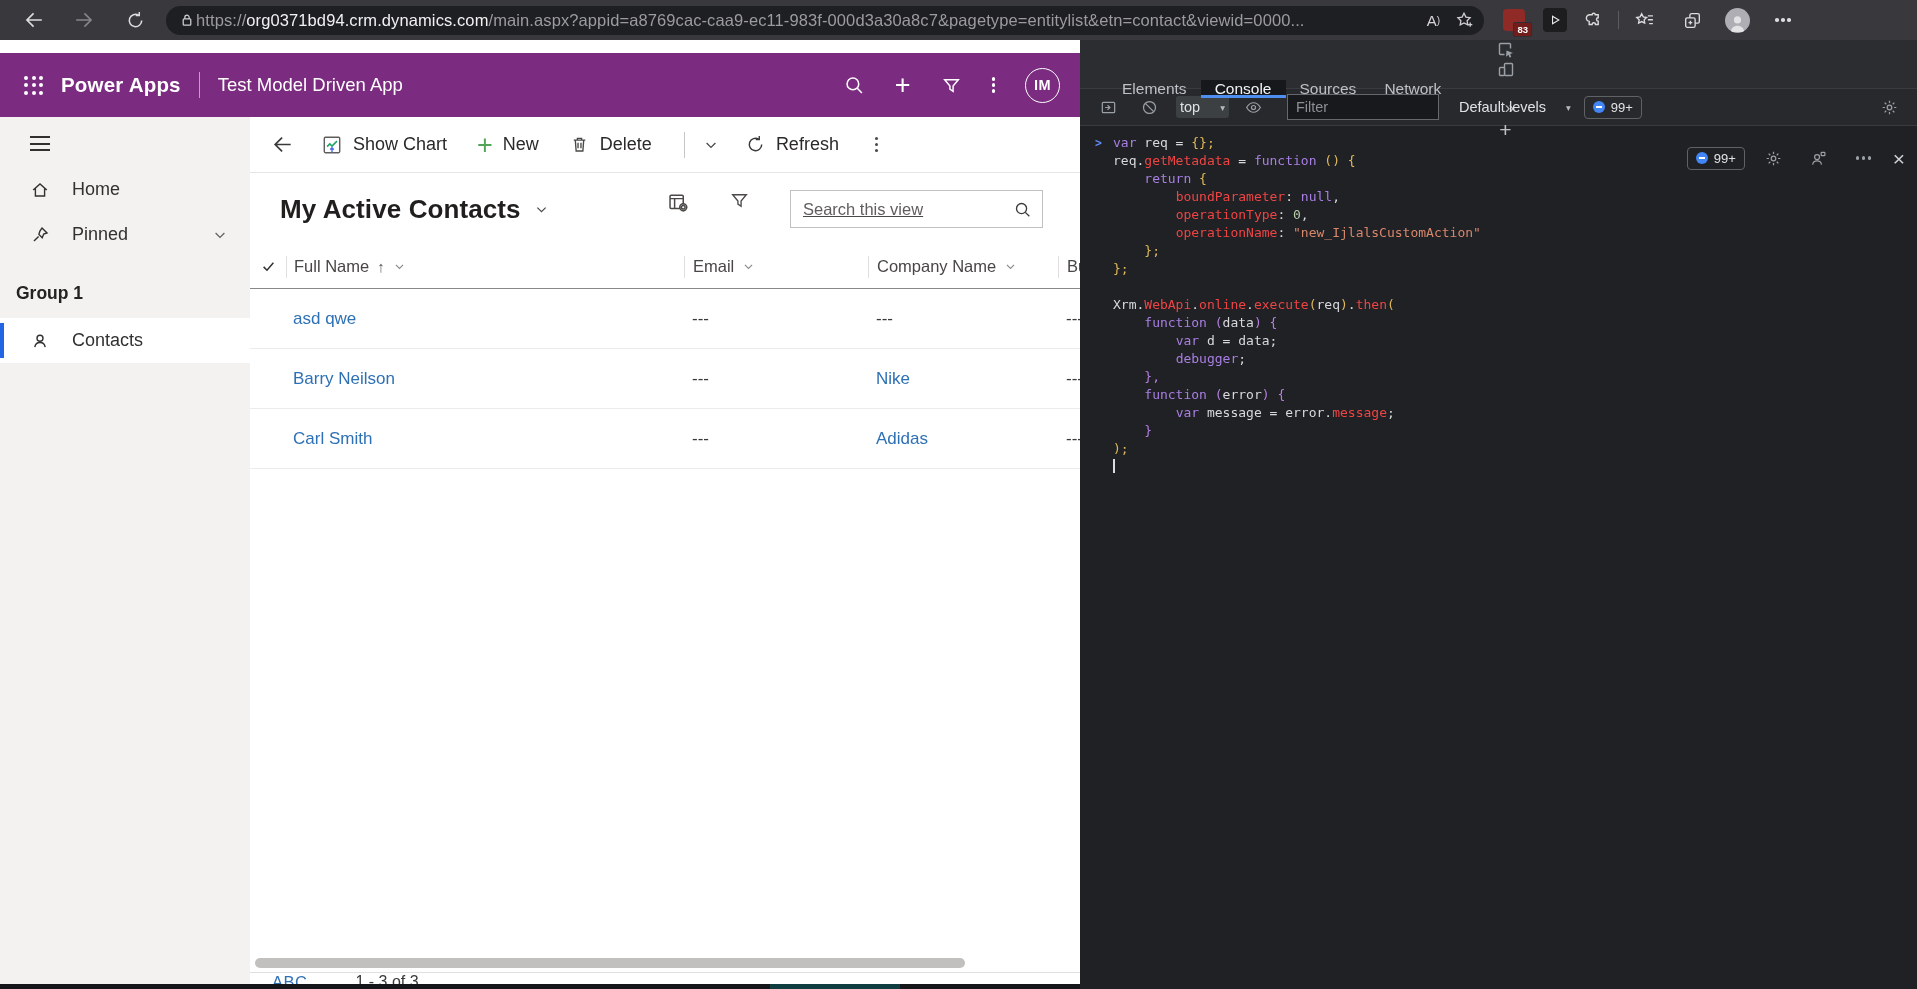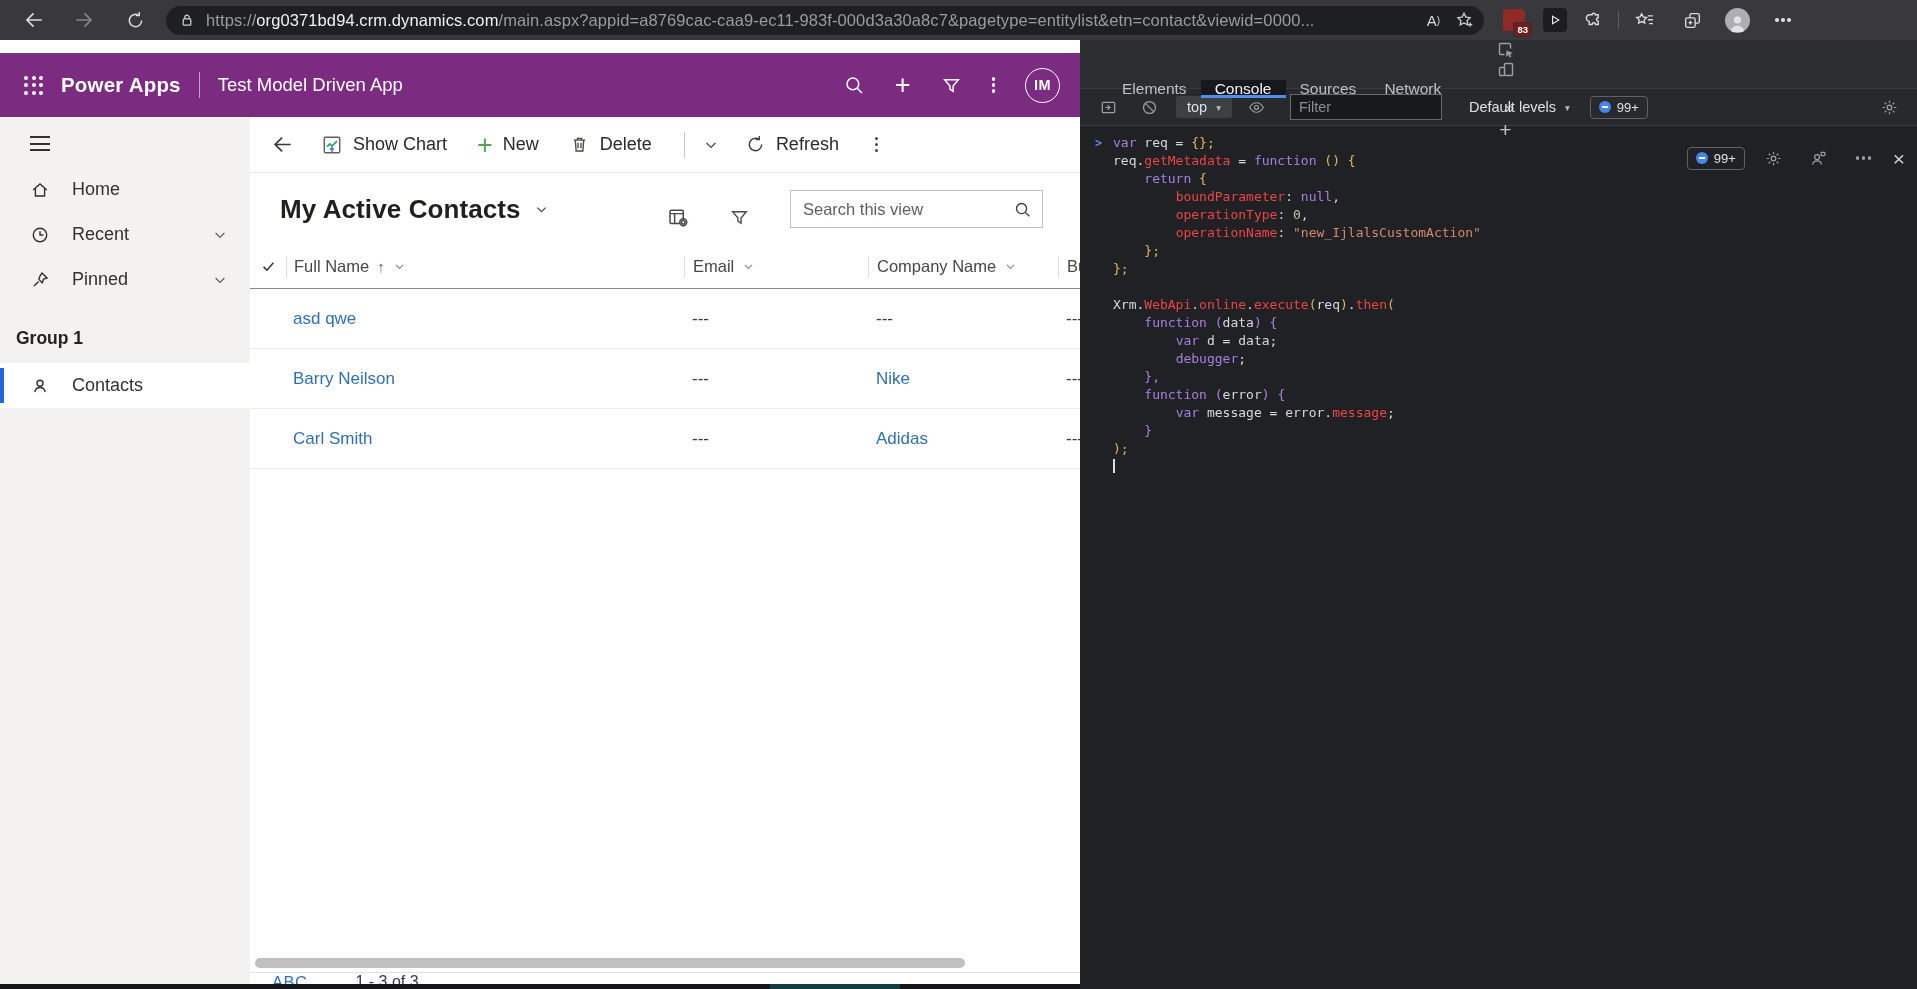--- a/index.html
+++ b/index.html
@@ -67,21 +67,21 @@
   .cmd-btn { display:flex; align-items:center; gap:10px; font-size:18px; margin-right:30px; }
   .cmd-back { margin-right:28px; color:#3b3a39; }
   .cmd-sep { width:1px; height:26px; background:#c8c6c4; margin:0 18px 0 2px; }
   .cmd-chev { color:#4a4947; margin-right:26px; }
   .cmd-dots { color:#4a4947; margin-left:6px; }
   .green-plus { color:#53a458; font-size:27px; font-weight:300; line-height:18px; }
 
   .titlerow { height:72px; display:flex; align-items:center; padding:0 37px 0 30px; }
   .view-title { font-size:26px; font-weight:600; color:#201f1e; letter-spacing:.1px; }
   .title-chev { margin-left:13px; color:#4a4947; }
-  .title-icons { margin-left:auto; display:flex; align-items:flex-end; gap:40px; color:#4a4947; }
+  .title-icons { margin-left:auto; display:flex; align-items:flex-start; gap:40px; color:#4a4947;text-decoration:underline; }
   .searchbox { width:253px; height:38px; border:1px solid #c3c1bf; display:flex; align-items:center;
     background:#fff; margin-left:0; }
   .searchbox input { flex:1; border:0; outline:0; padding:0 4px 0 12px; font-size:16.5px; min-width:0;
     font-family:"Liberation Sans",sans-serif; color:#323130; background:transparent; }
   .searchbox input::placeholder { color:#605e5c; }
   .searchbox .ico { margin-right:10px; color:#3b3a39; }
 
   .grid-head, .grid-row { display:grid; grid-template-columns:36px 398px 184px 190px 1fr; }
   .grid-head { height:44px; align-items:center; border-bottom:1px solid #8a8886; color:#494745; font-size:16.5px; }
   .grid-head .hcell { display:flex; align-items:center; height:22px; padding-left:8px; gap:8px; white-space:nowrap; overflow:hidden; }
@@ -120,22 +120,22 @@
   .dt-plus { font-size:21px; font-weight:300; color:#bdc1c6; align-self:center; }
   .dt-right { margin-left:auto; display:flex; align-items:center; gap:13px; padding-right:12px; }
   .dt-badge { display:inline-flex; align-items:center; gap:6px; border:1px solid #5f6164; border-radius:4px;
     padding:3px 8px; font-size:13px; color:#dfe1e5; }
   .bubble { width:12px; height:12px; border-radius:50%; background:#4285f4; position:relative; display:inline-block; }
   .bubble::after { content:""; position:absolute; left:3px; top:5px; width:6px; height:1.8px; background:#fff; }
   .dt-close { font-size:21px; color:#cdd1d6; line-height:1; }
 
   .dt-toolbar { height:38px; background:#28292d; border-top:1px solid #3a3b3f; border-bottom:1px solid #3a3b3f;
     display:flex; align-items:center; padding:0 12px; gap:9px; }
-  .dt-drop { display:inline-flex; align-items:center; gap:9px; background:#3c4043; border-radius:3px;
-    padding:3px 11px; font-size:14.5px; color:#dfe1e5; margin-left:2px; }
+  .dt-drop { display:inline-flex; align-items:center; gap:20px; background:#3c4043; border-radius:3px;
+    padding:3px 4px; font-size:14.5px; color:#dfe1e5; margin-left:2px; }
   .dt-drop.plain { background:transparent; margin-left:7px; }
   .caret-down { font-size:9.5px; color:#b6babf; font-style:normal; }
   .dt-filter { width:152px; height:26px; background:#18191c; border:1px solid #66686d; margin-left:8px; }
   .dt-filter input { width:100%; height:100%; background:transparent; border:0; outline:0; color:#dfe1e5;
     font-size:14.5px; padding:0 8px; font-family:"Liberation Sans",sans-serif; }
   .dt-filter input::placeholder { color:#8a8f95; }
   .dt-spacer { flex:1; }
 
   .dt-console { padding-top:8px; font-family:"DejaVu Sans Mono", monospace; font-size:13px; }
   .code-line { position:relative; height:18px; line-height:18px; padding-left:33px; white-space:pre; }
@@ -165,21 +165,21 @@
       </svg>
   </span>
 
   <div class="url-pill">
     <span class="ico">
       <svg width="18" height="18" viewBox="0 0 20 20" stroke="#cfcfd3" stroke-width="1.4" fill="none">
           <rect x="5.8" y="8.8" width="8.4" height="6.8" rx="1"></rect>
           <path d="M7.6 8.8V7.1a2.4 2.4 0 0 1 4.8 0v1.7"></path>
         </svg>
     </span>
-    <div class="url-text" style="margin-left:10px"><span class="url-dim">https://</span><span class="url-strong">org0371bd94.crm.dynamics.com</span><span class="url-dim">/main.aspx?appid=a8769cac-caa9-ec11-983f-000d3a30a8c7&amp;pagetype=entitylist&amp;etn=contact&amp;viewid=0000...</span></div>
+    <div class="url-text" style=""><span class="url-dim">https://</span><span class="url-strong">org0371bd94.crm.dynamics.com</span><span class="url-dim">/main.aspx?appid=a8769cac-caa9-ec11-983f-000d3a30a8c7&amp;pagetype=entitylist&amp;etn=contact&amp;viewid=0000...</span></div>
     <span class="ico ra-a" style="margin:0 14px">
         <span>A</span>
         <i>)</i>
       </span>
     <span class="ico">
       <svg width="20" height="20" viewBox="0 0 20 20" stroke="#cfcfd3" stroke-width="1.3" fill="none">
           <path d="M10 3.2l1.9 3.9 4.2.6-3 3 .7 4.2-3.8-2-3.8 2 .7-4.2-3-3 4.2-.6z"></path>
           <path d="M16.2 12.6v4.2M14.1 14.7h4.2"></path>
         </svg>
     </span>
@@ -268,34 +268,20 @@
           <i></i>
         </span>
       <div>
           <div class="nav-item">
             <span class="nav-ic ico">
               <svg width="20" height="20" viewBox="0 0 20 20" stroke="currentColor" stroke-width="1.4" fill="none">
                 <path d="M3.2 10 10 4l6.8 6M5.4 8.6V16h9.2V8.6"></path>
               </svg>
             </span>
             <span class="nav-label">Home</span>
-          </div>
-          <div class="nav-item">
-            <span class="nav-ic ico">
-              <svg width="20" height="20" viewBox="0 0 20 20" stroke="currentColor" stroke-width="1.4" fill="none">
-                <circle cx="10" cy="10" r="6.7"></circle>
-                <path d="M10 6.2V10h3.4"></path>
-              </svg>
-            </span>
-            <span class="nav-label">Recent</span>
-            <span class="nav-chev ico">
-              <svg width="16" height="16" viewBox="0 0 20 20" stroke="currentColor" stroke-width="1.5" fill="none">
-                <path d="M4.5 7.5 10 13l5.5-5.5"></path>
-              </svg>
-            </span>
           </div>
           <div class="nav-item">
             <span class="nav-ic ico">
               <svg width="20" height="20" viewBox="0 0 20 20" stroke="currentColor" stroke-width="1.4" fill="none">
                 <path d="M12 3l5 5-3.3 1-1.5 3.7-3.3-3.3L9.9 6z"></path>
                 <path d="M8.6 11.4 4 16"></path>
               </svg>
             </span>
             <span class="nav-label">Pinned</span>
             <span class="nav-chev ico">

